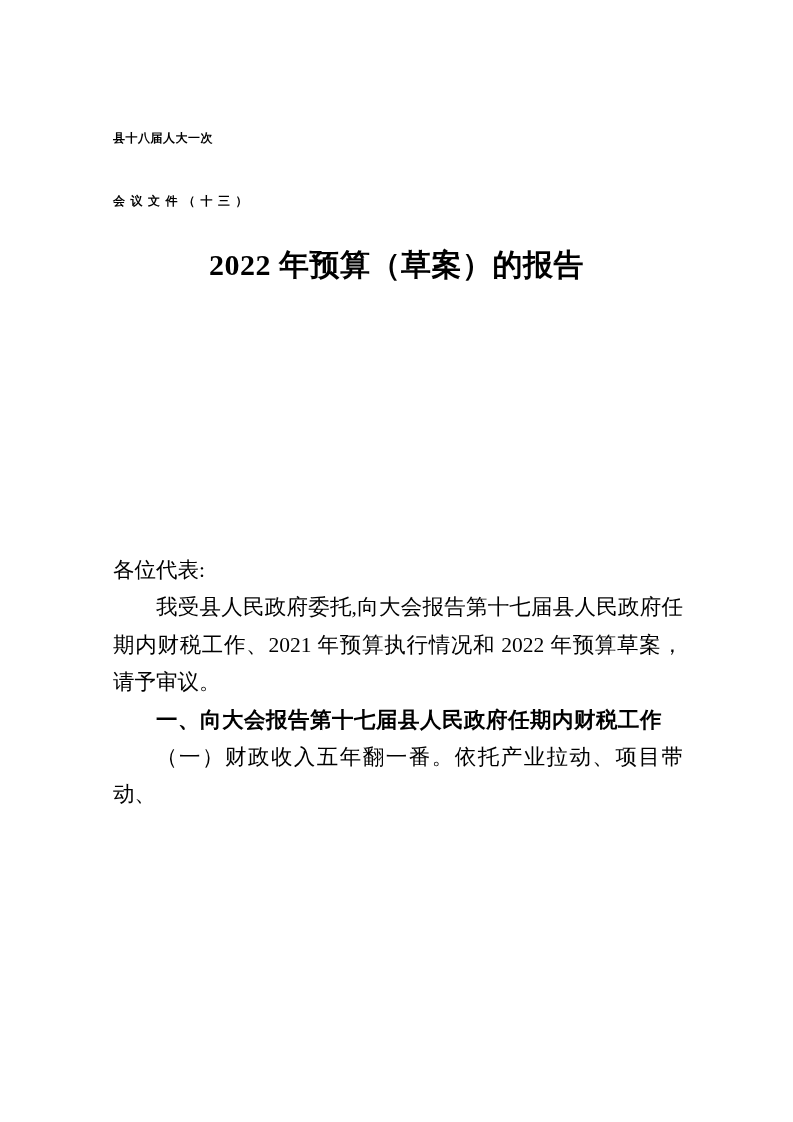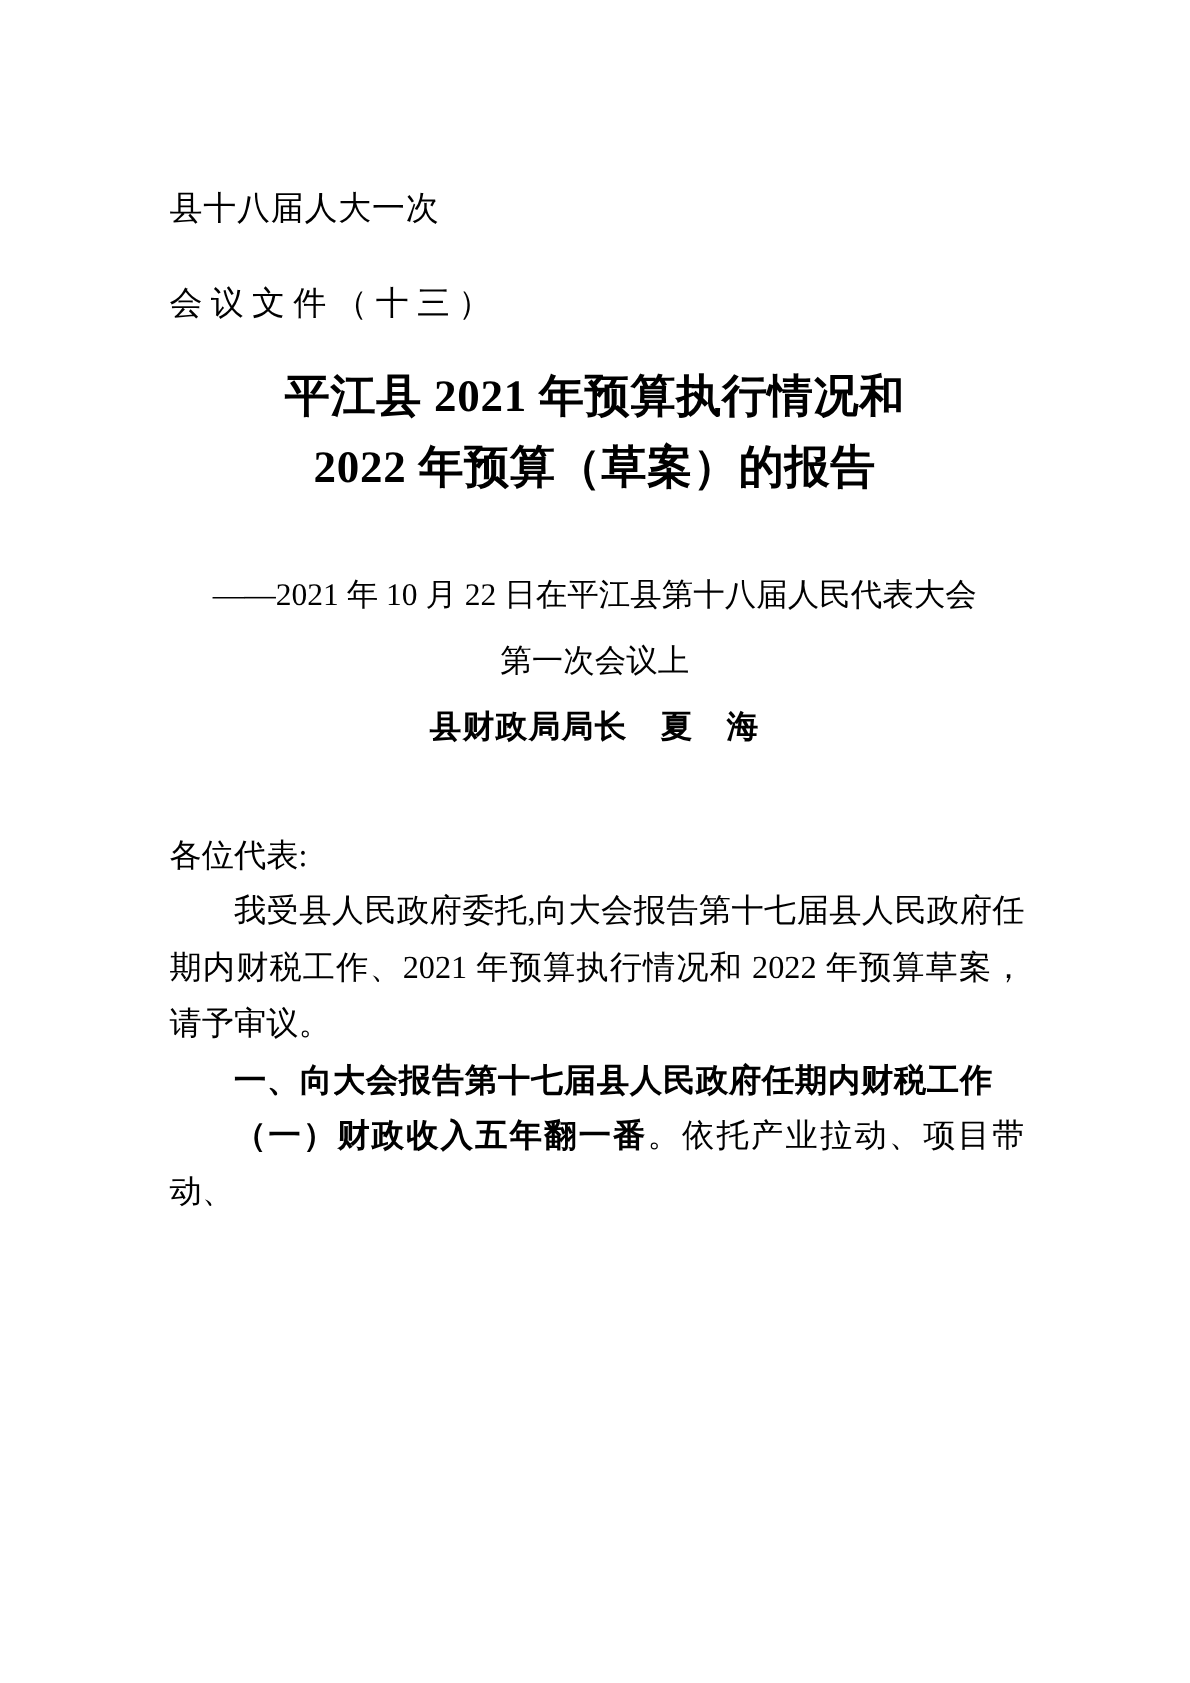--- a/index.html
+++ b/index.html
@@ -22,23 +22,23 @@
     position: absolute;
     inset: 0;
     background: var(--bg-color);
   }
 
   
   .doc-label {
     position: absolute;
     left: 113px;
     top: 130px;
-    font-size: 22px;
+    font-size: 12px;
     line-height: 17px;
-    font-weight: 400;
+    font-weight: 700;
     letter-spacing: 0.5px;
   }
   .doc-label .line2 {
     margin-top: 46px;
     letter-spacing: 5.5px;
   }
 
   
   .report-title {
     position: absolute;
@@ -83,42 +83,36 @@
   .report-body p { margin: 0; }
   .indent { text-indent: 2em; }
   .section-heading {
     font-family: "Liberation Sans", "DejaVu Sans", sans-serif;
     font-weight: 700;
     font-size: 21.5px;
     line-height: 37.4px;
     text-indent: 2em;
     letter-spacing: 0.5px;
   }
-  .lead-bold { font-weight: 700; }
+  .lead-bold { font-weight: 400; }
 </style>
 </head>
 <body>
 
 <div class="page">
 
   <div class="doc-label">
     <div class="line1">县十八届人大一次</div>
     <div class="line2">会议文件（十三）</div>
   </div>
 
   <h1 class="report-title">
-    <span class="t-line">平江县 2021 年预算执行情况和</span>
     <span class="t-line">2022 年预算（草案）的报告</span>
   </h1>
 
-  <div class="subtitle">
-    <div>——2021 年 10 月 22 日在平江县第十八届人民代表大会</div>
-    <div>第一次会议上</div>
-    <div class="presenter">县财政局局长　夏　海</div>
-  </div>
 
   <div class="report-body">
     <p class="salutation">各位代表:</p>
     <p class="indent">我受县人民政府委托,向大会报告第十七届县人民政府任期内财税工作、2021 年预算执行情况和 2022 年预算草案，请予审议。</p>
     <h2 class="section-heading">一、向大会报告第十七届县人民政府任期内财税工作</h2>
     <p class="indent">
       <span class="lead-bold">（一）财政收入五年翻一番</span><span>。依托产业拉动、项目带动、</span>
     </p>
   </div>
 

